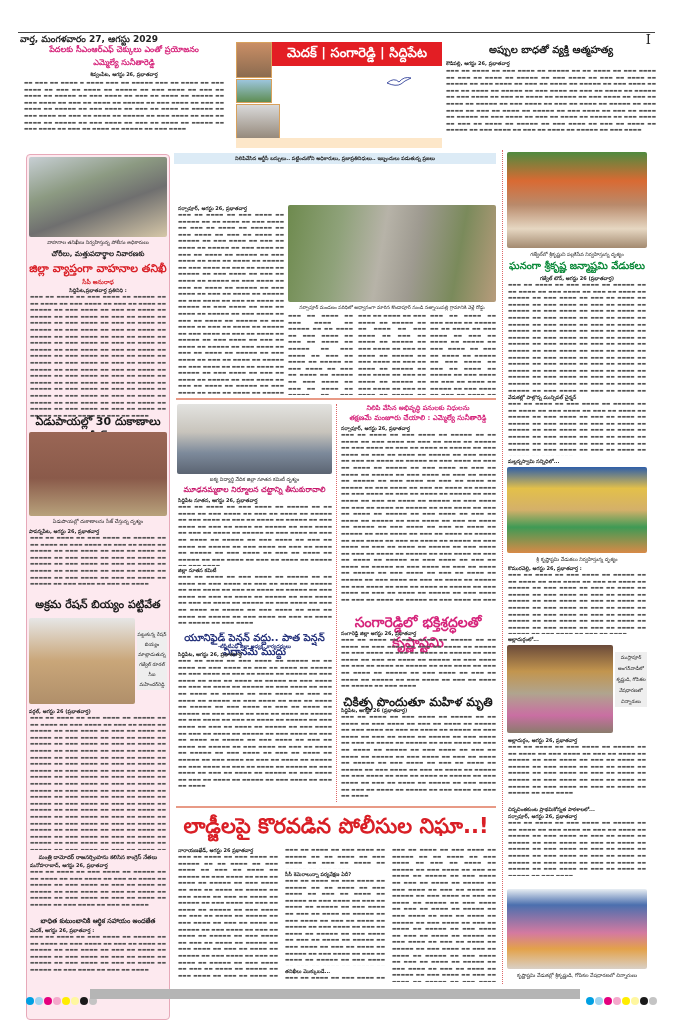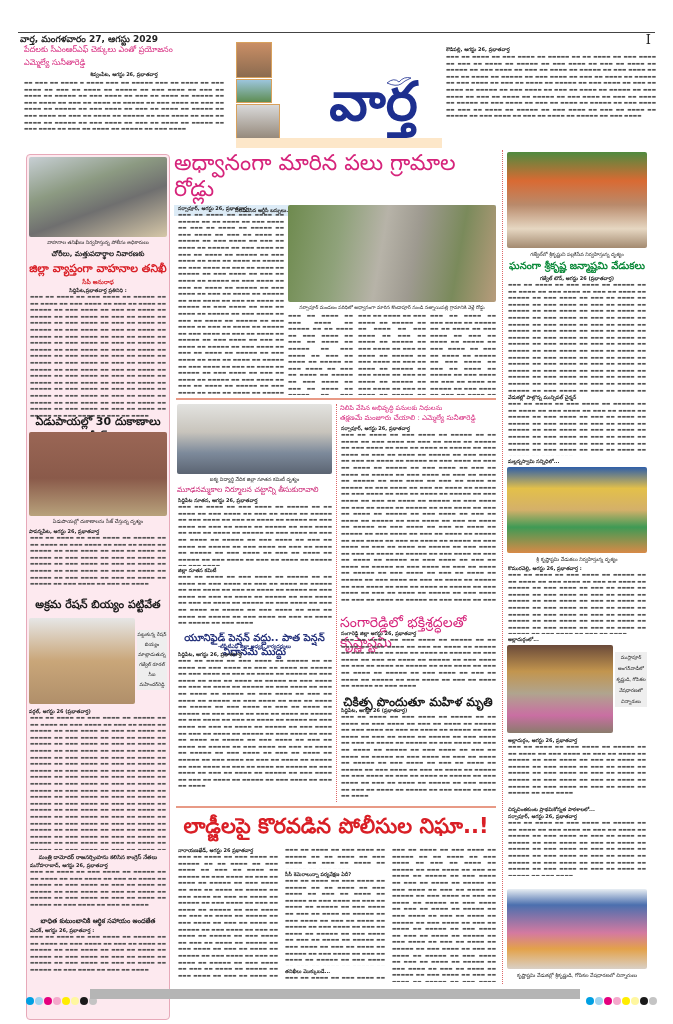--- a/index.html
+++ b/index.html
@@ -3,21 +3,21 @@
 <meta charset="utf-8">
 <style>
   * { box-sizing: border-box; margin: 0; padding: 0; }
   html, body { width: 673px; height: 1024px; background: #ffffff; overflow: hidden; }
   body { font-family: "DejaVu Sans", sans-serif; color: #333; position: relative; }
   .abs { position: absolute; }
   .masthead-line { left: 18px; right: 18px; top: 32px; height: 1px; background: #444; }
   .masthead-date { left: 20px; top: 34px; font-size: 9px; font-weight: bold; color: #222; }
   .page-no { right: 22px; top: 32px; font-family: "DejaVu Serif", serif; font-size: 13px; color: #222; }
   .pink-box { background: #fde9ef; border: 1px solid #e7a9b9; border-radius: 4px; }
-  .headline-pink { color: #d6247b; font-weight: normal; text-align: left; }
+  .headline-pink { color: #d6247b; font-weight: bold; text-align: center; }
   .headline-red { color: #d91f26; font-weight: bold; text-align: center; }
   .headline-dark { color: #1a1a1a; font-weight: bold; text-align: center; }
   .headline-green { color: #0c8a3a; font-weight: bold; text-align: center; }
   .headline-navy { color: #23307a; font-weight: bold; text-align: center; }
   .byline { font-size: 5px; font-weight: bold; color: #222; text-align: center; }
   .caption { font-size: 5px; color: #222; text-align: center; }
   .textblock {
     font-size: 4.6px; line-height: 6.6px; color: #555; text-align: justify; overflow: hidden;
   }
   .photo { border-radius: 2px; overflow: hidden; }
@@ -39,30 +39,31 @@
   <div class="byline" style="margin-top:2px;">శివ్వంపేట, ఆగస్టు 26, ప్రభాతవార్త</div>
   <div class="textblock" style="height:68px;margin-top:2px;">
     ▬▬ ▬▬▬ ▬▬ ▬▬▬▬ ▬ ▬▬▬▬ ▬▬▬ ▬▬ ▬▬▬▬▬ ▬▬▬ ▬▬ ▬▬▬▬ ▬▬ ▬▬▬ ▬▬▬▬ ▬▬ ▬▬▬ ▬▬ ▬▬▬▬ ▬▬ ▬▬▬▬▬ ▬▬ ▬▬▬ ▬▬▬▬ ▬▬ ▬▬▬ ▬▬ ▬▬▬▬ ▬▬ ▬▬▬▬▬ ▬▬ ▬▬▬ ▬▬▬▬ ▬▬ ▬▬▬ ▬▬ ▬▬▬▬ ▬▬ ▬▬▬▬▬ ▬▬ ▬▬▬ ▬▬▬▬ ▬▬ ▬▬▬ ▬▬ ▬▬▬▬ ▬▬ ▬▬▬▬▬ ▬▬ ▬▬▬ ▬▬▬▬ ▬▬ ▬▬▬ ▬▬ ▬▬▬▬ ▬▬ ▬▬▬▬▬ ▬▬ ▬▬▬ ▬▬▬▬ ▬▬ ▬▬▬ ▬▬ ▬▬▬▬ ▬▬ ▬▬▬▬▬ ▬▬ ▬▬▬ ▬▬▬▬ ▬▬ ▬▬▬ ▬▬ ▬▬▬▬ ▬▬ ▬▬▬▬▬ ▬▬ ▬▬▬ ▬▬▬▬ ▬▬ ▬▬▬ ▬▬ ▬▬▬▬ ▬▬ ▬▬▬▬▬ ▬▬ ▬▬▬ ▬▬▬▬ ▬▬ ▬▬▬ ▬▬ ▬▬▬▬ ▬▬ ▬▬▬▬▬ ▬▬ ▬▬▬ ▬▬▬▬ ▬▬ ▬▬▬ ▬▬ ▬▬▬▬ ▬▬ ▬▬▬▬▬ ▬▬ ▬▬▬ ▬▬▬▬
   </div>
 </div>
 
 <div class="abs" style="left:236px;top:42px;width:206px;height:108px;">
   <div class="abs" style="left:0;top:0;width:36px;height:36px;background:linear-gradient(#c98e65,#8b6b50);border:1px solid #d8a15c;"></div>
   <div class="abs" style="left:0;top:37px;width:36px;height:24px;background:linear-gradient(#9cc5dc,#5e8d52);border:1px solid #d8a15c;"></div>
   <div class="abs" style="left:0;top:62px;width:44px;height:40px;background:linear-gradient(#d9d9d9,#8c7e6e);border:1px solid #d8a15c;"></div>
-  <div class="abs" style="left:80px;top:28px;width:115px;height:64px;color:#1d2f8f;font-family:'DejaVu Sans',sans-serif;font-size:54px;font-weight:bold;line-height:64px;text-align:center;">వార్త</div>
+  <div class="abs" style="left:36px;top:0;width:170px;height:24px;background:#e31e24;color:#fff;font-size:13px;font-weight:bold;display:flex;align-items:center;justify-content:center;">మెదక్ | సంగారెడ్డి | సిద్దిపేట</div>
   <div class="abs" style="left:150px;top:30px;width:26px;height:12px;">
     <svg width="26" height="12" viewBox="0 0 26 12">
         <path d="M1 8 Q8 2 13 7 Q18 1 25 3 Q18 6 15 9 Q10 12 1 8Z" fill="#fff" stroke="#1d2f8f" stroke-width="0.8"></path>
       </svg>
   </div>
   <div class="abs" style="left:0;top:96px;width:206px;height:10px;background:#fde7c9;"></div>
 </div>
 
 <div class="abs" style="left:446px;top:44px;width:210px;height:100px;">
+  <div class="headline-dark" style="font-size:10px;">అప్పుల బాధతో వ్యక్తి ఆత్మహత్య</div>
   <div class="byline" style="text-align:left;margin-top:2px;">కౌడిపల్లి, ఆగస్టు 26, ప్రభాతవార్త</div>
   <div class="textblock" style="height:80px;margin-top:1px;">
     ▬▬▬ ▬▬ ▬▬▬▬ ▬▬ ▬▬▬ ▬▬▬▬ ▬▬ ▬▬▬▬▬ ▬▬ ▬▬ ▬▬▬▬ ▬▬ ▬▬▬ ▬▬▬▬ ▬▬ ▬▬▬ ▬▬ ▬▬▬▬ ▬▬ ▬▬▬▬▬ ▬▬ ▬▬▬ ▬▬▬▬ ▬▬ ▬▬▬ ▬▬ ▬▬▬▬ ▬▬ ▬▬▬▬▬ ▬▬ ▬▬▬ ▬▬▬▬ ▬▬ ▬▬▬ ▬▬ ▬▬▬▬ ▬▬ ▬▬▬▬▬ ▬▬ ▬▬▬ ▬▬▬▬ ▬▬ ▬▬▬ ▬▬ ▬▬▬▬ ▬▬ ▬▬▬▬▬ ▬▬ ▬▬▬ ▬▬▬▬ ▬▬ ▬▬▬ ▬▬ ▬▬▬▬ ▬▬ ▬▬▬▬▬ ▬▬ ▬▬▬ ▬▬▬▬ ▬▬ ▬▬▬ ▬▬ ▬▬▬▬ ▬▬ ▬▬▬▬▬ ▬▬ ▬▬▬ ▬▬▬▬ ▬▬ ▬▬▬ ▬▬ ▬▬▬▬ ▬▬ ▬▬▬▬▬ ▬▬ ▬▬▬ ▬▬▬▬ ▬▬ ▬▬▬ ▬▬ ▬▬▬▬ ▬▬ ▬▬▬▬▬ ▬▬ ▬▬▬ ▬▬▬▬ ▬▬ ▬▬▬ ▬▬ ▬▬▬▬ ▬▬ ▬▬▬▬▬ ▬▬ ▬▬▬ ▬▬▬▬ ▬▬ ▬▬▬ ▬▬ ▬▬▬▬ ▬▬ ▬▬▬▬▬ ▬▬ ▬▬▬ ▬▬▬▬ ▬▬ ▬▬▬ ▬▬ ▬▬▬▬ ▬▬ ▬▬▬▬▬ ▬▬ ▬▬▬ ▬▬▬▬ ▬▬ ▬▬▬ ▬▬ ▬▬▬▬ ▬▬ ▬▬▬▬▬ ▬▬ ▬▬▬ ▬▬▬▬ ▬▬ ▬▬▬ ▬▬ ▬▬▬▬ ▬▬ ▬▬▬▬▬ ▬▬ ▬▬▬ ▬▬▬▬ ▬▬ ▬▬▬ ▬▬ ▬▬▬▬ ▬▬ ▬▬▬▬▬ ▬▬ ▬▬▬ ▬▬▬▬
   </div>
 </div>
 
 <div class="abs pink-box" style="left:26px;top:154px;width:144px;height:866px;"></div>
 
 <div class="abs photo" style="left:29px;top:157px;width:138px;height:80px;background:linear-gradient(160deg,#c7cfd4 0%,#8c9a82 35%,#6f6f6f 60%,#d6c7a8 100%);"></div>
 <div class="abs caption" style="left:29px;top:239px;width:138px;">వాహనాల తనిఖీలు నిర్వహిస్తున్న పోలీసు అధికారులు</div>
@@ -96,21 +97,20 @@
   ▬▬▬ ▬▬ ▬▬▬▬ ▬▬ ▬▬▬ ▬▬▬▬ ▬▬ ▬▬▬▬▬ ▬▬ ▬▬ ▬▬▬▬ ▬▬ ▬▬▬ ▬▬▬▬ ▬▬ ▬▬▬ ▬▬ ▬▬▬▬ ▬▬ ▬▬▬▬▬ ▬▬ ▬▬▬ ▬▬▬▬ ▬▬ ▬▬▬ ▬▬ ▬▬▬▬ ▬▬ ▬▬▬▬▬ ▬▬ ▬▬▬ ▬▬▬▬ ▬▬ ▬▬▬ ▬▬ ▬▬▬▬ ▬▬ ▬▬▬▬▬ ▬▬ ▬▬▬ ▬▬▬▬ ▬▬ ▬▬▬ ▬▬ ▬▬▬▬ ▬▬ ▬▬▬▬▬ ▬▬ ▬▬▬ ▬▬▬▬ ▬▬ ▬▬▬ ▬▬ ▬▬▬▬
 </div>
 
 <div class="abs headline-dark" style="left:29px;top:917px;width:138px;font-size:6.5px;">బాధిత కుటుంబానికి ఆర్థిక సహాయం అందజేత</div>
 <div class="abs byline" style="left:30px;top:927px;width:136px;text-align:left;">మెదక్, ఆగస్టు 26, ప్రభాతవార్త :</div>
 <div class="abs textblock" style="left:30px;top:934px;width:136px;height:46px;">
   ▬▬▬ ▬▬ ▬▬▬▬ ▬▬ ▬▬▬ ▬▬▬▬ ▬▬ ▬▬▬▬▬ ▬▬ ▬▬ ▬▬▬▬ ▬▬ ▬▬▬ ▬▬▬▬ ▬▬ ▬▬▬ ▬▬ ▬▬▬▬ ▬▬ ▬▬▬▬▬ ▬▬ ▬▬▬ ▬▬▬▬ ▬▬ ▬▬▬ ▬▬ ▬▬▬▬ ▬▬ ▬▬▬▬▬ ▬▬ ▬▬▬ ▬▬▬▬ ▬▬ ▬▬▬ ▬▬ ▬▬▬▬ ▬▬ ▬▬▬▬▬ ▬▬ ▬▬▬ ▬▬▬▬ ▬▬ ▬▬▬ ▬▬ ▬▬▬▬ ▬▬ ▬▬▬▬▬ ▬▬ ▬▬▬ ▬▬▬▬ ▬▬ ▬▬▬ ▬▬ ▬▬▬▬
 </div>
 
 <div class="abs" style="left:174px;top:150px;width:322px;">
-  <div class="headline-pink" style="font-size:22px;line-height:26px;">అధ్వానంగా మారిన పలు గ్రామాల రోడ్లు</div>
   <div style="background:#dcebf6;font-size:5px;text-align:center;color:#222;font-weight:bold;padding:2px 0;margin-top:3px;">నిలిపివేసిన ఆర్టీసీ బస్సులు.. పట్టించుకోని అధికారులు, ప్రజాప్రతినిధులు.. ఇబ్బందులు పడుతున్న ప్రజలు</div>
 </div>
 <div class="abs byline" style="left:178px;top:205px;width:100px;text-align:left;">నర్సాపూర్, ఆగస్టు 26, ప్రభాతవార్త</div>
 <div class="abs textblock" style="left:178px;top:212px;width:106px;height:182px;">
   ▬▬▬ ▬▬ ▬▬▬▬ ▬▬ ▬▬▬ ▬▬▬▬ ▬▬ ▬▬▬▬▬ ▬▬ ▬▬ ▬▬▬▬ ▬▬ ▬▬▬ ▬▬▬▬ ▬▬ ▬▬▬ ▬▬ ▬▬▬▬ ▬▬ ▬▬▬▬▬ ▬▬ ▬▬▬ ▬▬▬▬ ▬▬ ▬▬▬ ▬▬ ▬▬▬▬ ▬▬ ▬▬▬▬▬ ▬▬ ▬▬▬ ▬▬▬▬ ▬▬ ▬▬▬ ▬▬ ▬▬▬▬ ▬▬ ▬▬▬▬▬ ▬▬ ▬▬▬ ▬▬▬▬ ▬▬ ▬▬▬ ▬▬ ▬▬▬▬ ▬▬ ▬▬▬▬▬ ▬▬ ▬▬▬ ▬▬▬▬ ▬▬ ▬▬▬ ▬▬ ▬▬▬▬ ▬▬ ▬▬▬▬▬ ▬▬ ▬▬▬ ▬▬▬▬ ▬▬ ▬▬▬ ▬▬ ▬▬▬▬ ▬▬ ▬▬▬▬▬ ▬▬ ▬▬▬ ▬▬▬▬ ▬▬ ▬▬▬ ▬▬ ▬▬▬▬ ▬▬ ▬▬▬▬▬ ▬▬ ▬▬▬ ▬▬▬▬ ▬▬ ▬▬▬ ▬▬ ▬▬▬▬ ▬▬ ▬▬▬▬▬ ▬▬ ▬▬▬ ▬▬▬▬ ▬▬ ▬▬▬ ▬▬ ▬▬▬▬ ▬▬ ▬▬▬▬▬ ▬▬ ▬▬▬ ▬▬▬▬ ▬▬ ▬▬▬ ▬▬ ▬▬▬▬ ▬▬ ▬▬▬▬▬ ▬▬ ▬▬▬ ▬▬▬▬ ▬▬ ▬▬▬ ▬▬ ▬▬▬▬ ▬▬ ▬▬▬▬▬ ▬▬ ▬▬▬ ▬▬▬▬ ▬▬ ▬▬▬ ▬▬ ▬▬▬▬ ▬▬ ▬▬▬▬▬ ▬▬ ▬▬▬ ▬▬▬▬ ▬▬ ▬▬▬ ▬▬ ▬▬▬▬ ▬▬ ▬▬▬▬▬ ▬▬ ▬▬▬ ▬▬▬▬ ▬▬ ▬▬▬ ▬▬ ▬▬▬▬ ▬▬ ▬▬▬▬▬ ▬▬ ▬▬▬ ▬▬▬▬ ▬▬ ▬▬▬ ▬▬ ▬▬▬▬ ▬▬ ▬▬▬▬▬ ▬▬ ▬▬▬ ▬▬▬▬ ▬▬ ▬▬▬ ▬▬ ▬▬▬▬ ▬▬ ▬▬▬▬▬ ▬▬ ▬▬▬ ▬▬▬▬ ▬▬ ▬▬▬ ▬▬ ▬▬▬▬ ▬▬ ▬▬▬▬▬ ▬▬ ▬▬▬ ▬▬▬▬ ▬▬ ▬▬▬ ▬▬ ▬▬▬▬ ▬▬ ▬▬▬▬▬ ▬▬ ▬▬▬ ▬▬▬▬ ▬▬ ▬▬▬ ▬▬ ▬▬▬▬ ▬▬ ▬▬▬▬▬ ▬▬ ▬▬▬ ▬▬▬▬ ▬▬ ▬▬▬ ▬▬ ▬▬▬▬ ▬▬ ▬▬▬▬▬ ▬▬ ▬▬▬ ▬▬▬▬ ▬▬ ▬▬▬ ▬▬ ▬▬▬▬ ▬▬ ▬▬▬▬▬ ▬▬ ▬▬▬ ▬▬▬▬ ▬▬ ▬▬▬ ▬▬ ▬▬▬▬ ▬▬ ▬▬▬▬▬ ▬▬ ▬▬▬ ▬▬▬▬ ▬▬ ▬▬▬ ▬▬ ▬▬▬▬ ▬▬ ▬▬▬▬▬ ▬▬ ▬▬▬ ▬▬▬▬ ▬▬ ▬▬▬ ▬▬ ▬▬▬▬ ▬▬ ▬▬▬▬▬ ▬▬ ▬▬▬ ▬▬▬▬ ▬▬ ▬▬▬ ▬▬ ▬▬▬▬
 </div>
 <div class="abs photo" style="left:288px;top:205px;width:208px;height:97px;background:linear-gradient(100deg,#6e8a4e 0%,#8fa27a 25%,#b7b3a8 45%,#9e9a90 60%,#7a8a5b 80%,#b79c7c 100%);"></div>
 <div class="abs caption" style="left:288px;top:305px;width:208px;font-size:4.8px;">నర్సాపూర్ మండలం పరిధిలో అధ్వానంగా మారిన కొండాపూర్ నుండి నత్నాయిపల్లి గ్రామానికి వెళ్లే రోడ్డు</div>
 <div class="abs textblock" style="left:288px;top:313px;width:65px;height:82px;">
   ▬▬▬ ▬▬ ▬▬▬▬ ▬▬ ▬▬▬ ▬▬▬▬ ▬▬ ▬▬▬▬▬ ▬▬ ▬▬ ▬▬▬▬ ▬▬ ▬▬▬ ▬▬▬▬ ▬▬ ▬▬▬ ▬▬ ▬▬▬▬ ▬▬ ▬▬▬▬▬ ▬▬ ▬▬▬ ▬▬▬▬ ▬▬ ▬▬▬ ▬▬ ▬▬▬▬ ▬▬ ▬▬▬▬▬ ▬▬ ▬▬▬ ▬▬▬▬ ▬▬ ▬▬▬ ▬▬ ▬▬▬▬ ▬▬ ▬▬▬▬▬ ▬▬ ▬▬▬ ▬▬▬▬ ▬▬ ▬▬▬ ▬▬ ▬▬▬▬ ▬▬ ▬▬▬▬▬ ▬▬ ▬▬▬ ▬▬▬▬ ▬▬ ▬▬▬ ▬▬ ▬▬▬▬ ▬▬ ▬▬▬▬▬ ▬▬ ▬▬▬ ▬▬▬▬ ▬▬ ▬▬▬ ▬▬ ▬▬▬▬ ▬▬ ▬▬▬▬▬ ▬▬ ▬▬▬ ▬▬▬▬ ▬▬ ▬▬▬ ▬▬ ▬▬▬▬ ▬▬ ▬▬▬▬▬ ▬▬ ▬▬▬ ▬▬▬▬ ▬▬ ▬▬▬ ▬▬ ▬▬▬▬ ▬▬ ▬▬▬▬▬ ▬▬ ▬▬▬ ▬▬▬▬

